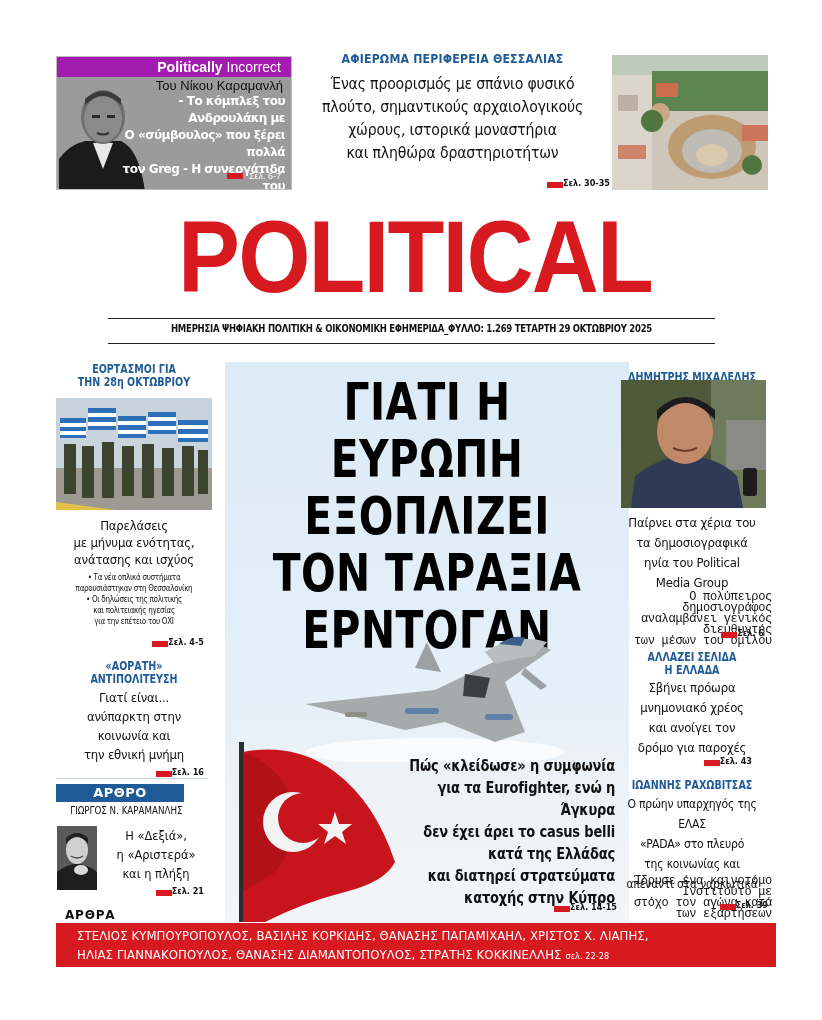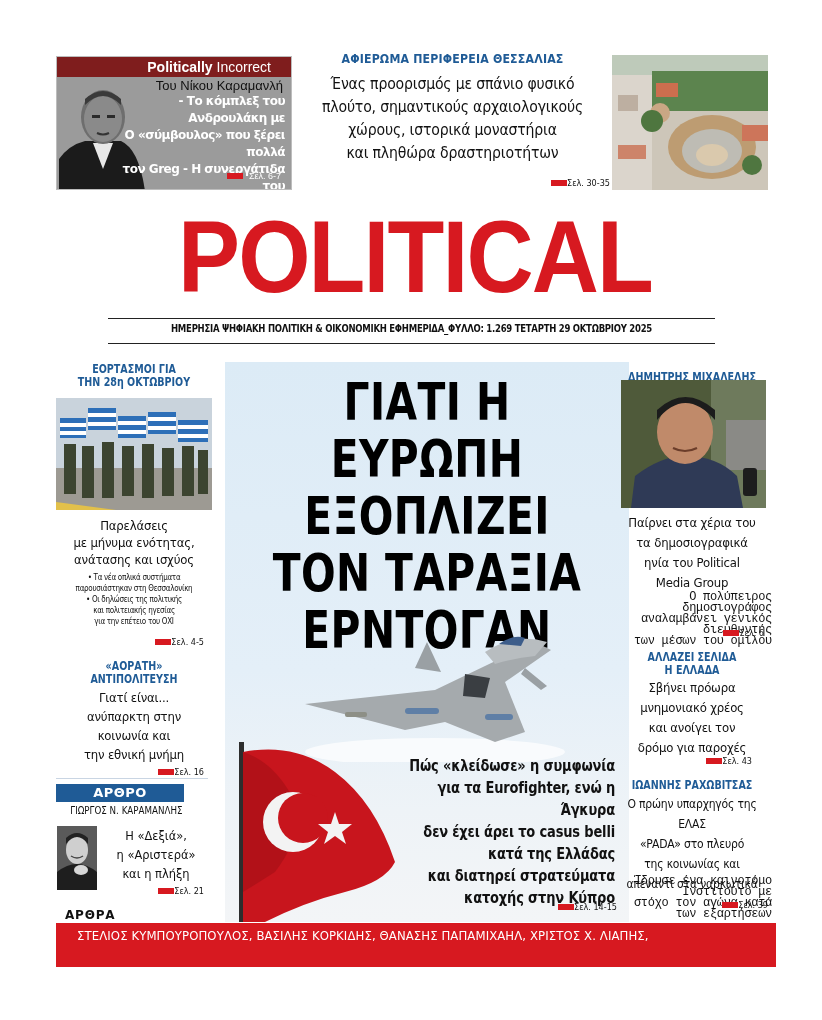--- a/index.html
+++ b/index.html
@@ -3,30 +3,30 @@
 <meta charset="utf-8">
 <style>
   * { box-sizing: border-box; margin: 0; padding: 0; }
   html, body { width: 822px; height: 1020px; background: #ffffff; overflow: hidden; }
   body { position: relative; font-family: "Liberation Sans", sans-serif; color: #111; }
 
   .abs { position: absolute; }
 
   
   .pi-box { left: 56px; top: 56px; width: 236px; height: 134px; background: #9b9b9b; overflow: hidden; border: 1px solid #bdbdbd; }
-  .pi-head { position: absolute; left: 0; top: 0; width: 100%; height: 20px; background: #7f1d1d; color: #fff; text-align: right; padding-right: 20px; font-size: 14px; line-height: 20px; }
+  .pi-head { position: absolute; left: 0; top: 0; width: 100%; height: 20px; background: #a21caf; color: #fff; text-align: right; padding-right: 10px; font-size: 14px; line-height: 20px; }
   .pi-head b { font-weight: 900; }
   .pi-head span.light { font-weight: 400; }
   .pi-author { position: absolute; right: 8px; top: 21px; font-size: 13px; color: #111; }
   .pi-photo { position: absolute; left: 2px; top: 22px; width: 88px; height: 112px; }
   .pi-text { position: absolute; right: 6px; top: 36px; width: 170px; text-align: right; color: #fff; font-size: 12px; font-weight: 700; line-height: 17px; font-family: "DejaVu Sans", sans-serif; letter-spacing: -0.5px; }
   .pi-page { position: absolute; right: 10px; bottom: 8px; color: #fff; font-size: 9px; display: flex; align-items: center; gap: 6px; }
 
   .page-marker { display: inline-block; width: 16px; height: 6px; background: #d71920; }
-  .page-ref { display: flex; align-items: center; justify-content: flex-end; font-size: 9px; font-weight: 400; font-family: "DejaVu Sans Condensed", "DejaVu Sans", sans-serif; color: #111; }
+  .page-ref { display: flex; align-items: flex-end; justify-content: flex-end; font-size: 9px; font-weight: 700; font-family: "DejaVu Sans Condensed", "DejaVu Sans", sans-serif; color: #111; }
 
   
   .thes-title { left: 300px; top: 51px; width: 305px; text-align: center; color: #1f5b96; font-size: 12.5px; font-weight: 900; letter-spacing: 0.2px; font-family: "DejaVu Sans", sans-serif; transform: scaleX(0.88); transform-origin: center; }
   .thes-text { left: 300px; top: 72px; width: 305px; text-align: center; font-size: 16px; line-height: 23px; font-family: "DejaVu Sans", sans-serif; transform: scaleX(0.88); transform-origin: center top; letter-spacing: -0.2px; }
   .thes-page { left: 480px; top: 178px; width: 130px; }
 
   .thes-photo { left: 612px; top: 55px; width: 156px; height: 135px; overflow: hidden; }
 
   
   .masthead { left: 90px; top: 205px; width: 650px; text-align: center; color: #d71920; font-size: 100px; font-weight: 900; line-height: 100px; letter-spacing: -2px; font-family: "Liberation Sans", sans-serif; transform: scaleX(0.93) scaleY(1.02); transform-origin: center top; }
@@ -322,13 +322,14 @@
   <div>Ίδρυσε ένα καινοτόμο Ινστιτούτο με</div>
   <div>στόχο τον αγώνα κατά των εξαρτήσεων</div>
 </div>
 <div class="abs page-ref" style="left:612px; top:900px; width:156px;">
   <span class="page-marker"></span>
   <span>Σελ. 39</span>
 </div>
 
 <div class="abs red-band">
   <div><span class="names">ΣΤΕΛΙΟΣ ΚΥΜΠΟΥΡΟΠΟΥΛΟΣ, ΒΑΣΙΛΗΣ ΚΟΡΚΙΔΗΣ, ΘΑΝΑΣΗΣ ΠΑΠΑΜΙΧΑΗΛ, ΧΡΙΣΤΟΣ Χ. ΛΙΑΠΗΣ,</span></div>
+  <div><span class="names"><span>ΗΛΙΑΣ ΓΙΑΝΝΑΚΟΠΟΥΛΟΣ, ΘΑΝΑΣΗΣ ΔΙΑΜΑΝΤΟΠΟΥΛΟΣ, ΣΤΡΑΤΗΣ ΚΟΚΚΙΝΕΛΛΗΣ</span> <span class="pg">σελ. 22-28</span></span></div>
 </div>
 
 </body></html>

